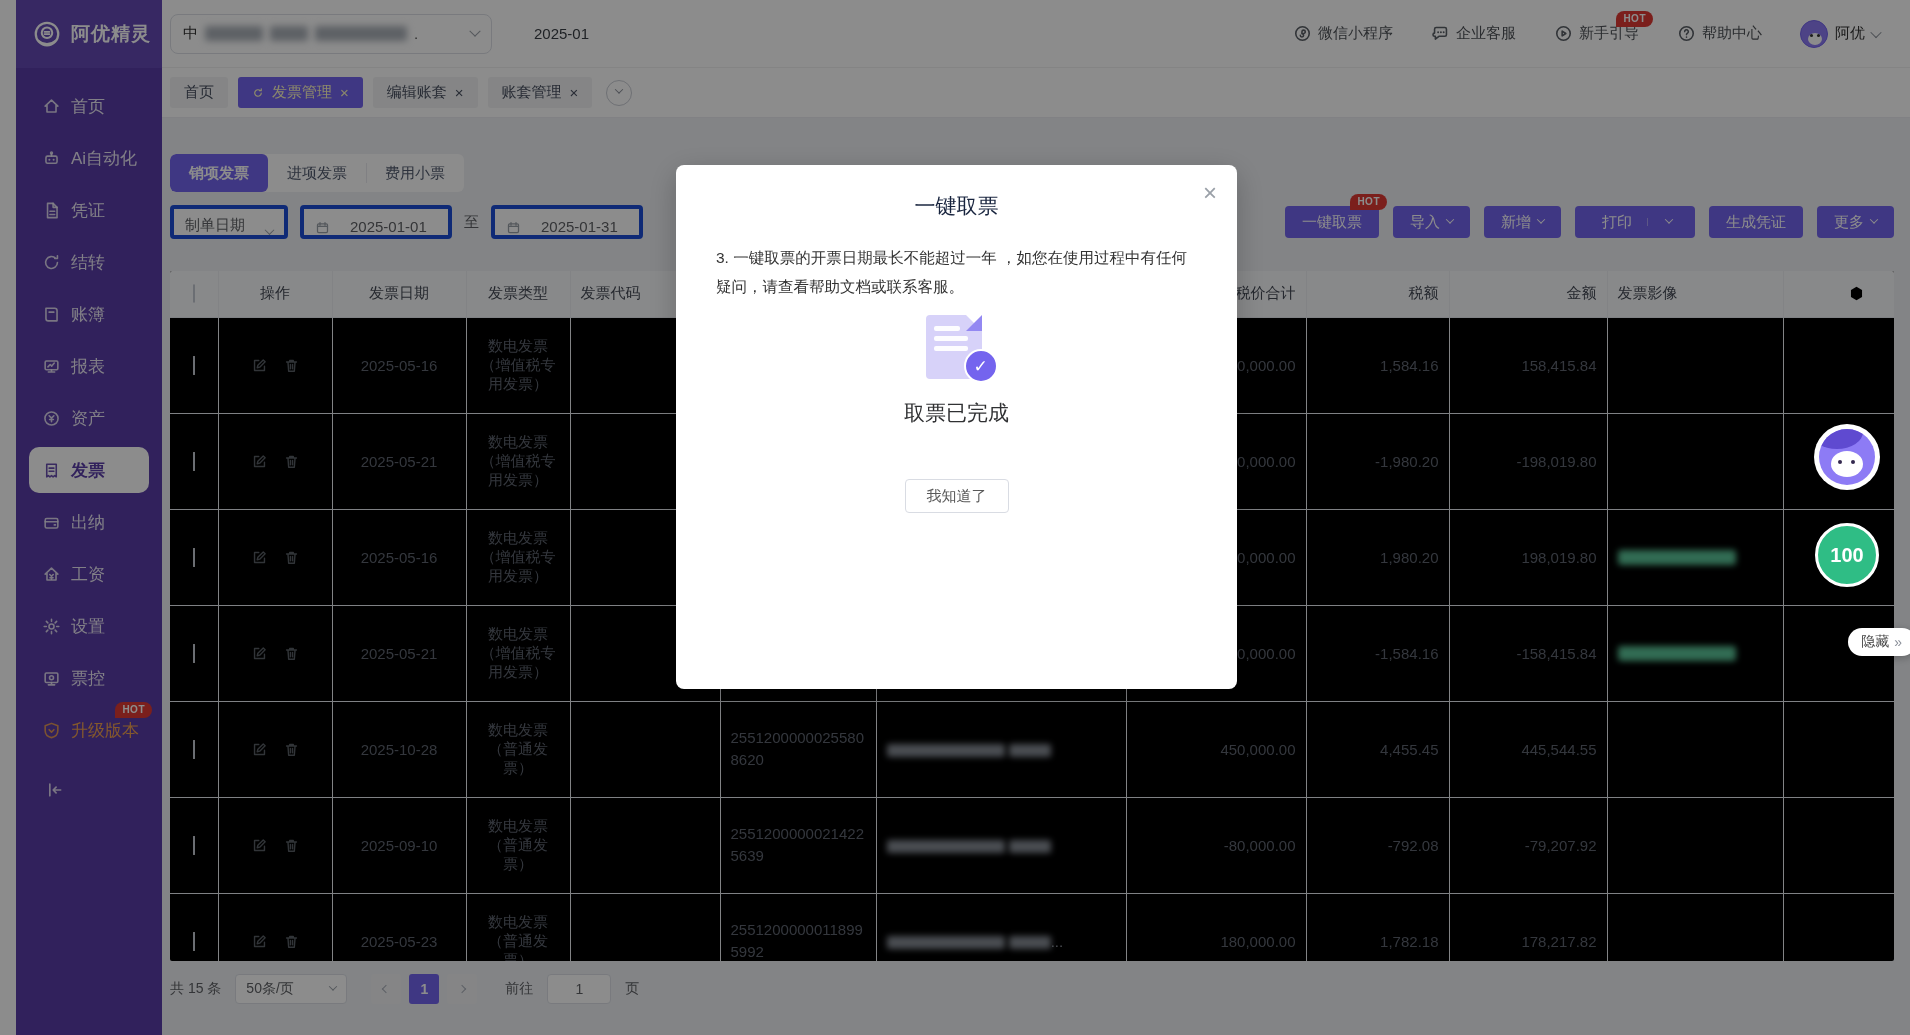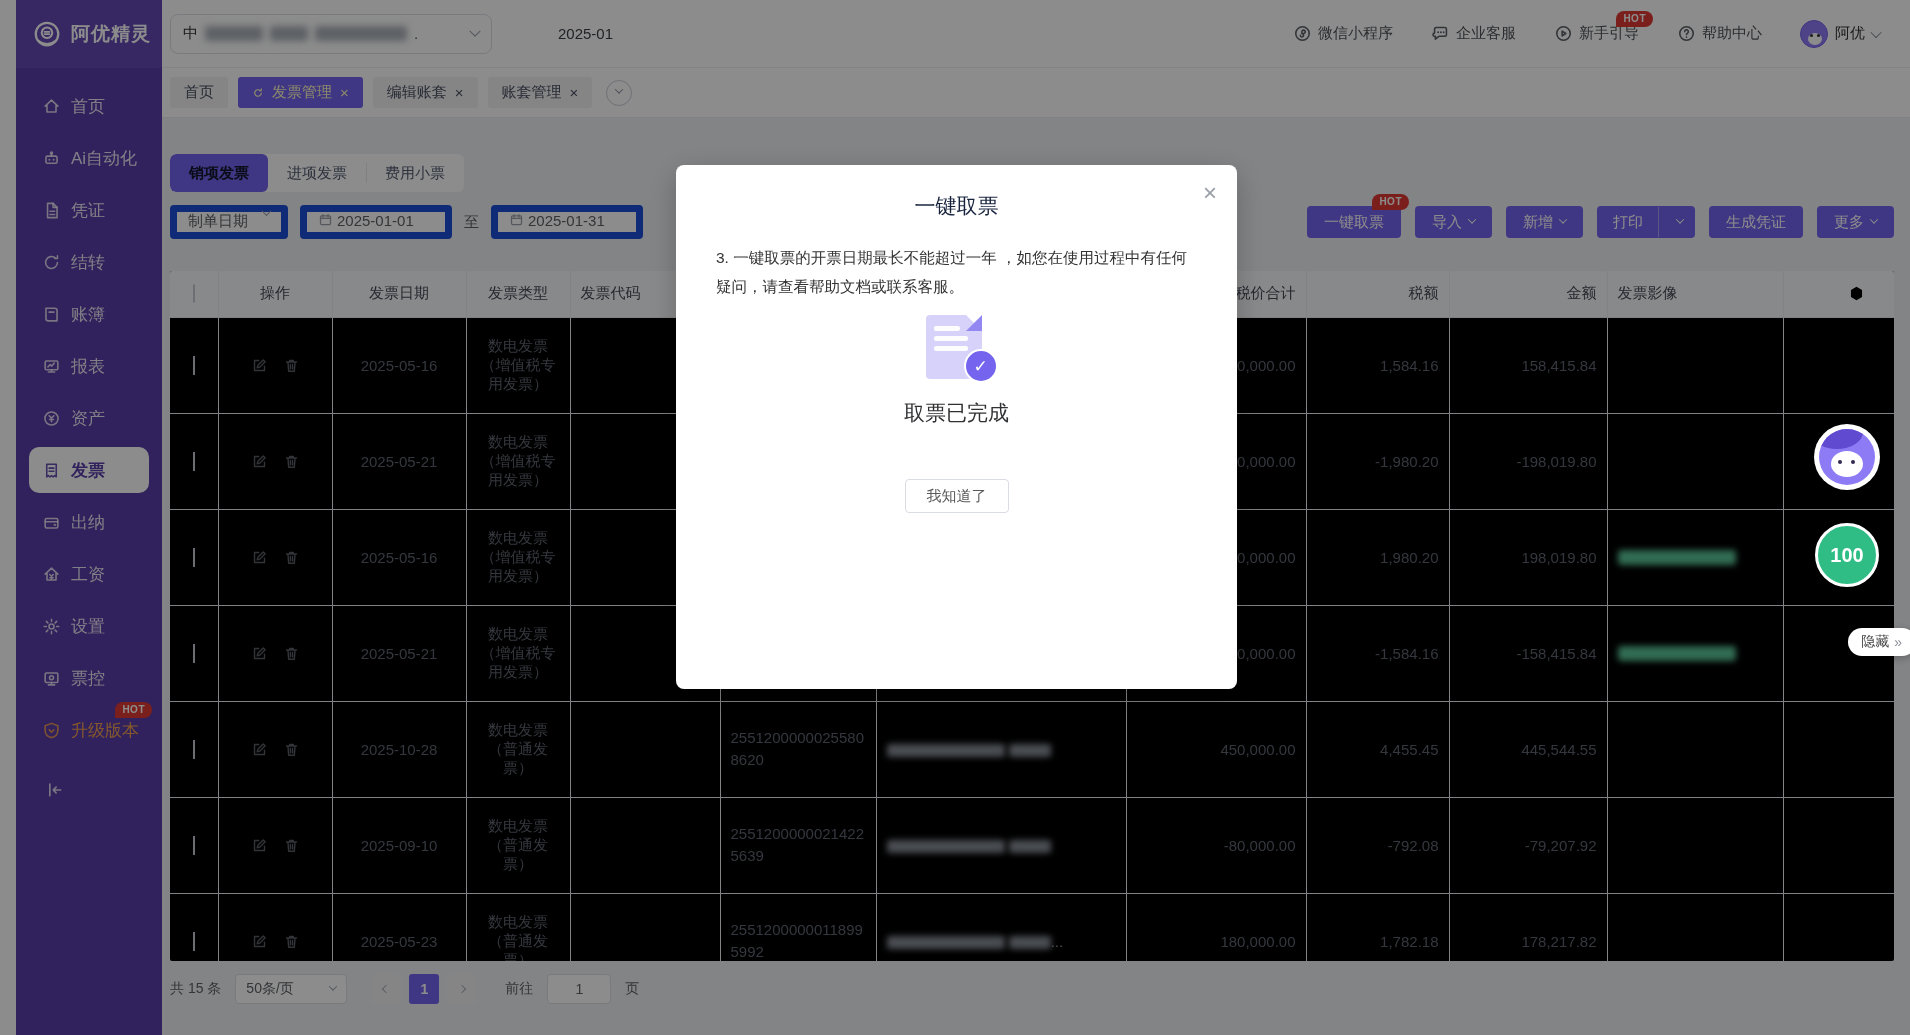--- a/index.html
+++ b/index.html
@@ -29,21 +29,21 @@
   .upgrade{color:var(--orange);position:relative}
   .badge{display:inline-block;background:var(--red);color:#fff;font-size:10px;font-weight:bold;line-height:1;padding:3px 7px;border-radius:8px 8px 8px 0;letter-spacing:.5px}
   .upgrade .badge{position:absolute;top:-2px;right:10px}
   .collapse{margin-top:24px;padding-left:28px;font-size:20px;color:rgba(255,255,255,.8);cursor:pointer}
 
   
   .header{position:absolute;left:146px;right:0;top:0;height:68px;background:#fff;display:flex;align-items:center;padding:0 30px 0 24px;border-bottom:1px solid #f0f0f0}
   .co-select{width:322px;height:40px;border:1px solid #dcdfe6;border-radius:8px;display:flex;align-items:center;gap:7px;padding:0 12px;cursor:pointer}
   .co-select .chev{color:#9aa0a8;margin-left:auto;transform:rotate(45deg) translate(-2px,-2px)}
   .cblur{height:15px;border-radius:2px;background:#aab0b8;filter:blur(3.5px);display:inline-block}
-  .period{margin-left:66px;font-size:15px;color:#3a3f45}
+  .period{margin-left:42px;font-size:15px;color:#3a3f45}
   .hlinks{margin-left:auto;display:flex;align-items:center;gap:38px}
   .hlink{display:flex;align-items:center;gap:6px;font-size:15px;color:#4f5358;cursor:pointer;position:relative}
   .hlink .ico{font-size:19px;color:#5a5f66}
   .hlink .badge{position:absolute;top:-13px;right:-14px}
   .user{display:flex;align-items:center;gap:7px;cursor:pointer}
   .avatar{width:28px;height:28px;border-radius:50%;background:#8d7bf5;position:relative;overflow:hidden;border:1px solid #7464ee}
   .avatar:before{content:"";position:absolute;left:7px;top:12px;width:14px;height:12px;border-radius:50%;background:#fff}
   .avatar:after{content:"";position:absolute;left:9px;top:13px;width:3px;height:3px;border-radius:50%;background:#333;box-shadow:7px 0 0 #333}
   .user .chev{color:#8a8f99}
 
@@ -54,36 +54,36 @@
   .tab .ico{font-size:12px}
   .tab .x{font-size:15px;line-height:1}
   .tab-more{width:26px;height:26px;border:1px solid #c9ccd4;border-radius:50%;color:#8a8f99;display:flex;align-items:center;justify-content:center;cursor:pointer;margin-left:4px}
   .tab-more .chev{width:6px;height:6px;margin-top:-3px}
 
   
   .content{position:absolute;left:146px;right:0;top:118px;bottom:0;background:var(--bg);padding:36px 16px 0 24px}
   .segmented{display:inline-flex;background:#fff;border-radius:6px;overflow:hidden;height:38px}
   .seg{width:98px;display:flex;align-items:center;justify-content:center;font-size:15px;color:var(--hd);cursor:pointer;position:relative}
   .seg+.seg:before{content:"";position:absolute;left:0;top:9px;bottom:9px;width:1px;background:#e9e9ee}
-  .seg.active{background:var(--purple);color:#0f172a;border-radius:6px;font-weight:bold}
+  .seg.active{background:var(--purple);color:#ffffff;border-radius:6px;font-weight:bold}
   .seg.active:before,.seg.active+.seg:before{display:none}
 
   .filterrow{margin-top:13px;display:flex;align-items:center;gap:12px}
-  .fselect,.dinput{height:34px;background:#fff;border:7px solid #1d4ed8;border-radius:4px;display:flex;align-items:flex-start;gap:4px;padding:0 11px;font-size:15px;color:#606266;cursor:pointer}
+  .fselect,.dinput{height:34px;background:#fff;border:4px solid #1d4ed8;border-radius:4px;display:flex;align-items:flex-end;gap:20px;padding:0 11px;font-size:15px;color:#606266;cursor:pointer}
   .fselect{width:118px}
   .fselect .chev,.dinput .ico{color:#9aa0a8}
   .fselect .chev{width:7px;height:7px;margin-left:auto;margin-top:-3px}
   .dinput{width:152px}
   .dinput .ico{font-size:15px}
   .zhi{color:#606266}
   .toolbar{margin-left:auto;display:flex;align-items:center;gap:14px}
   .btn{height:32px;background:var(--purple);color:#fff;border:none;border-radius:4px;padding:0 17px;font-size:15px;font-family:inherit;display:flex;align-items:center;gap:7px;cursor:pointer;position:relative}
   .btn .chev{width:6px;height:6px;margin-top:-3px;border-width:1.5px}
   .btn .badge{position:absolute;top:-12px;right:-8px}
-  .btn.split{padding:1px}
+  .btn.split{padding:12px}
   .btn.split .lbl{padding:0 15px;border-right:1px solid rgba(255,255,255,.38);height:100%;display:flex;align-items:center}
   .btn.split .dd{padding:0 11px;height:100%;display:flex;align-items:center}
 
   
   .panel{margin-top:32px;background:#000000;height:690px;overflow:hidden;border-radius:2px;position:relative}
   table{border-collapse:collapse;table-layout:fixed;width:1724px;font-size:15px}
   th,td{border-bottom:1px solid #e8ebf0;border-right:1px solid var(--line);padding:6px 10px;word-break:break-all}
   th:last-child,td:last-child{border-right:none}
   th{height:46px;background:#f8f9fb;color:#444a55;font-weight:normal}
   td{height:96px;color:var(--txt2);vertical-align:middle}

